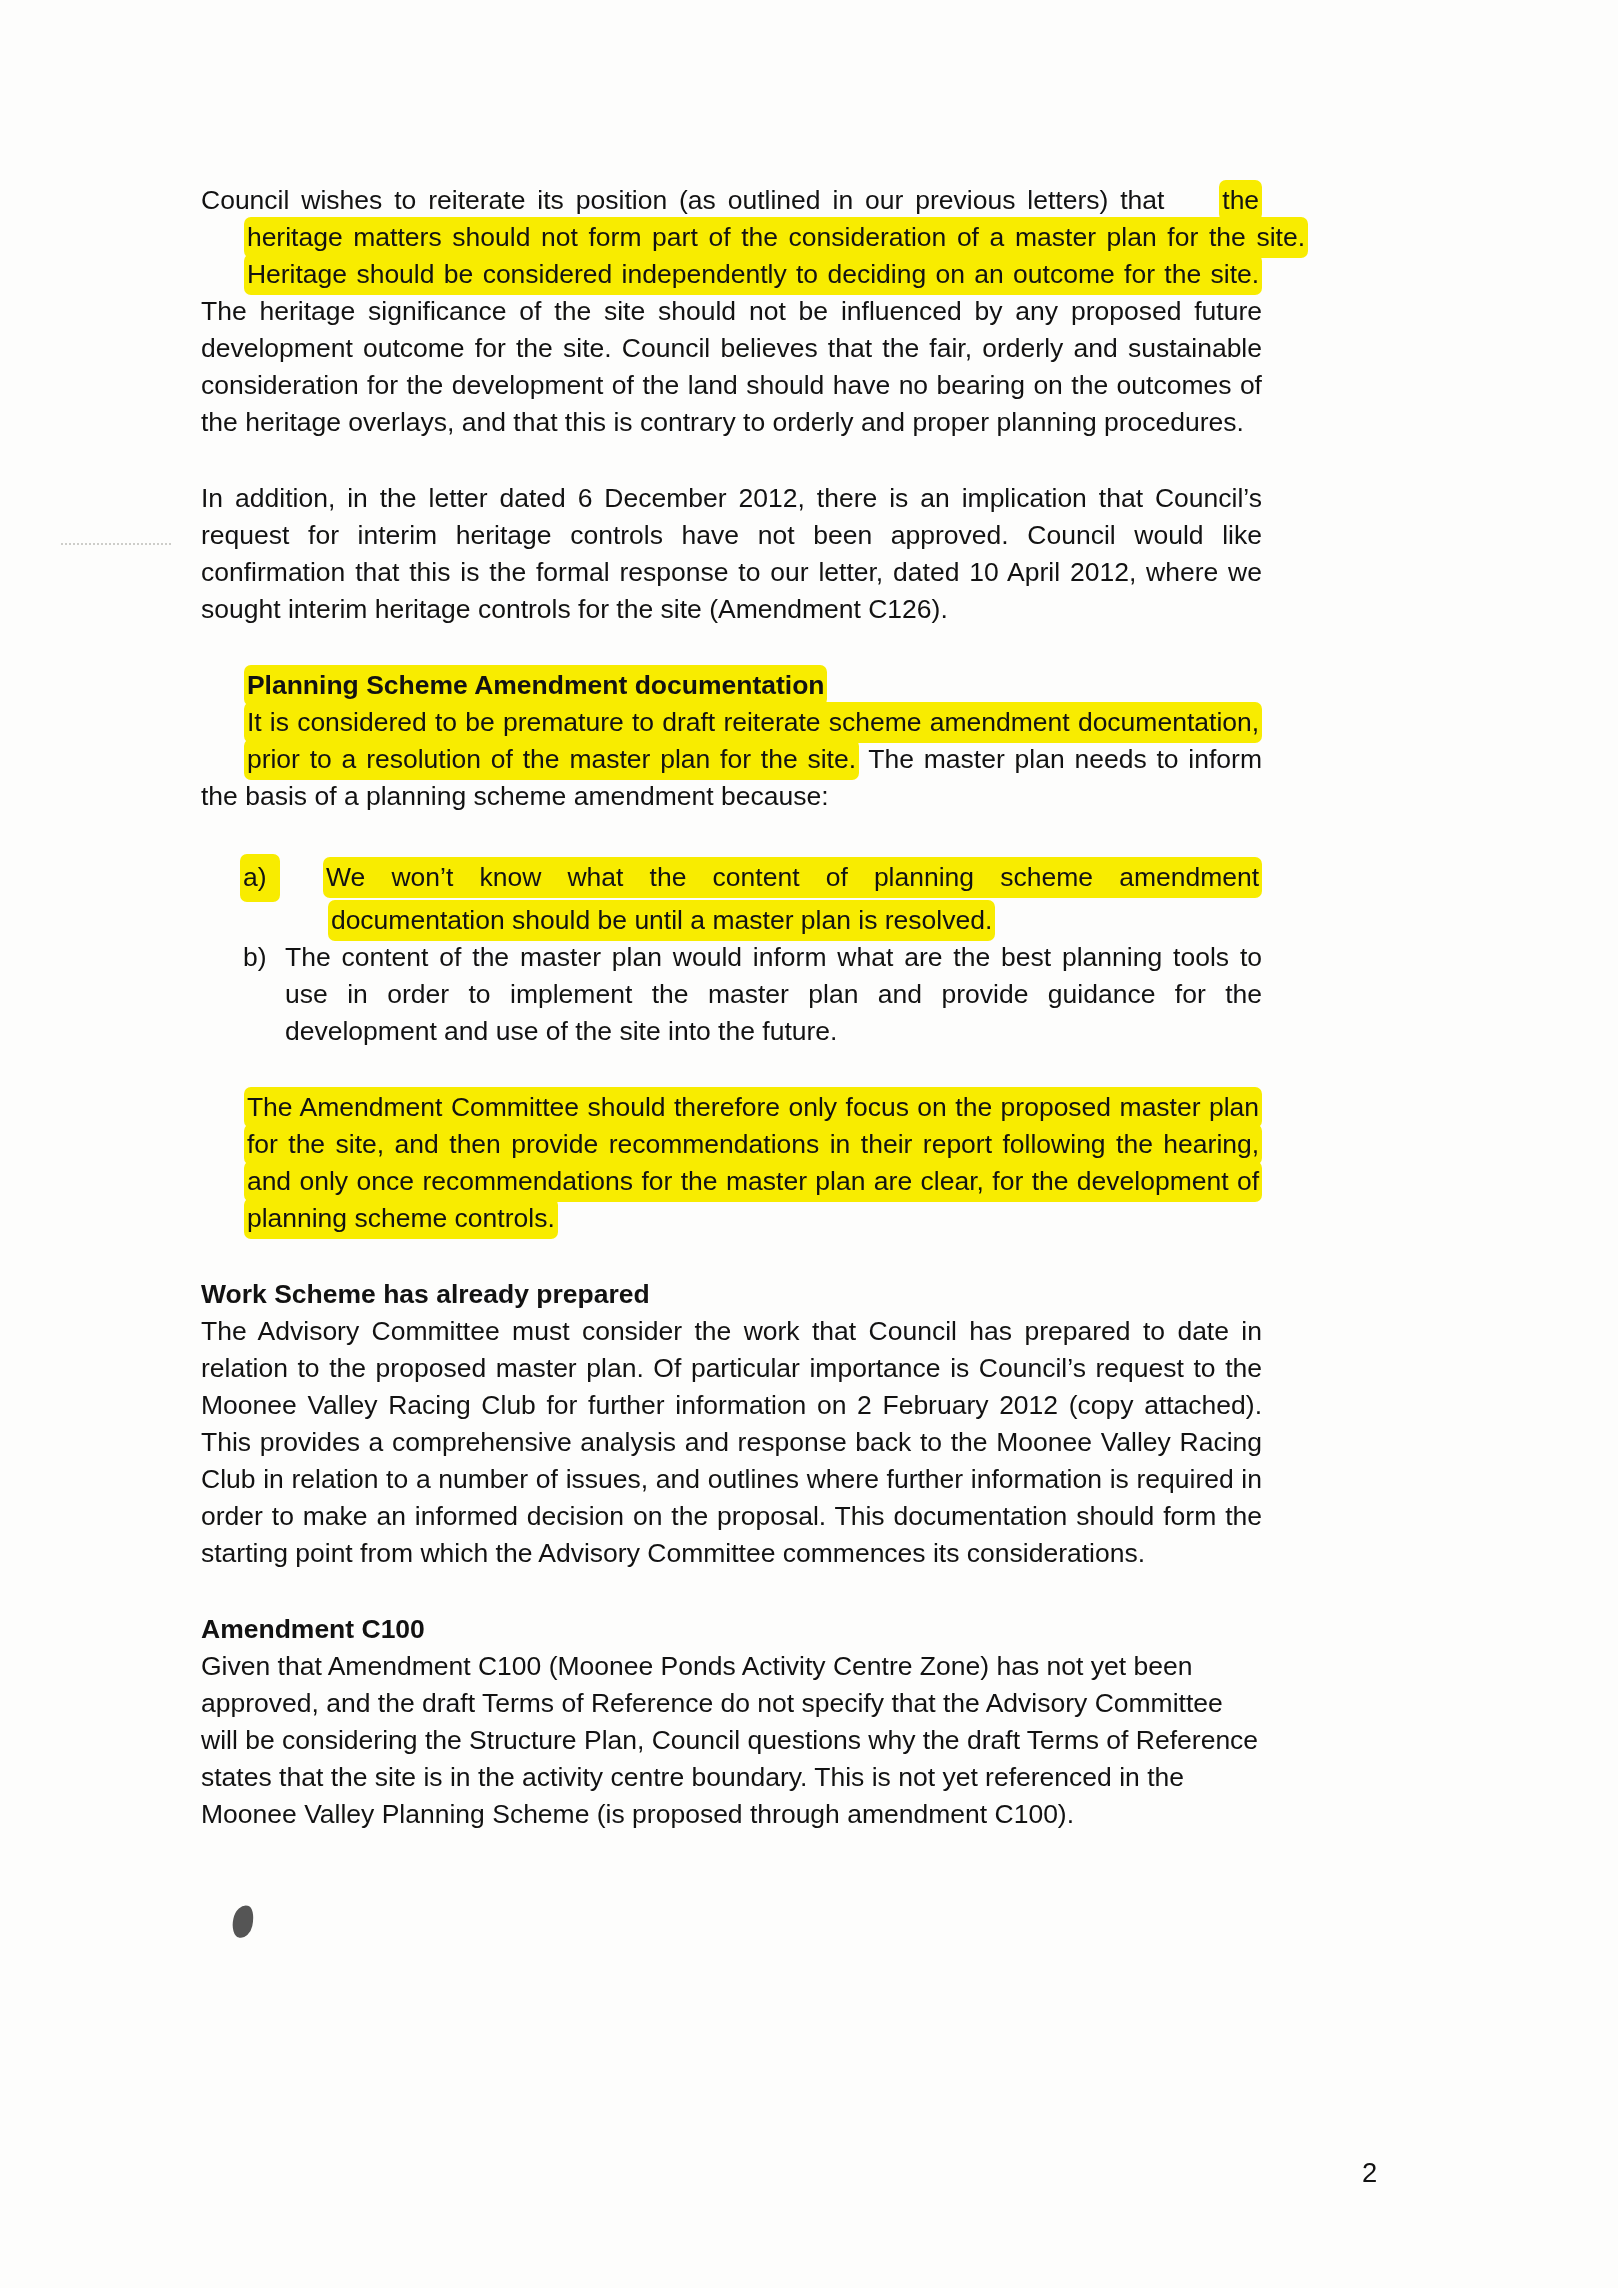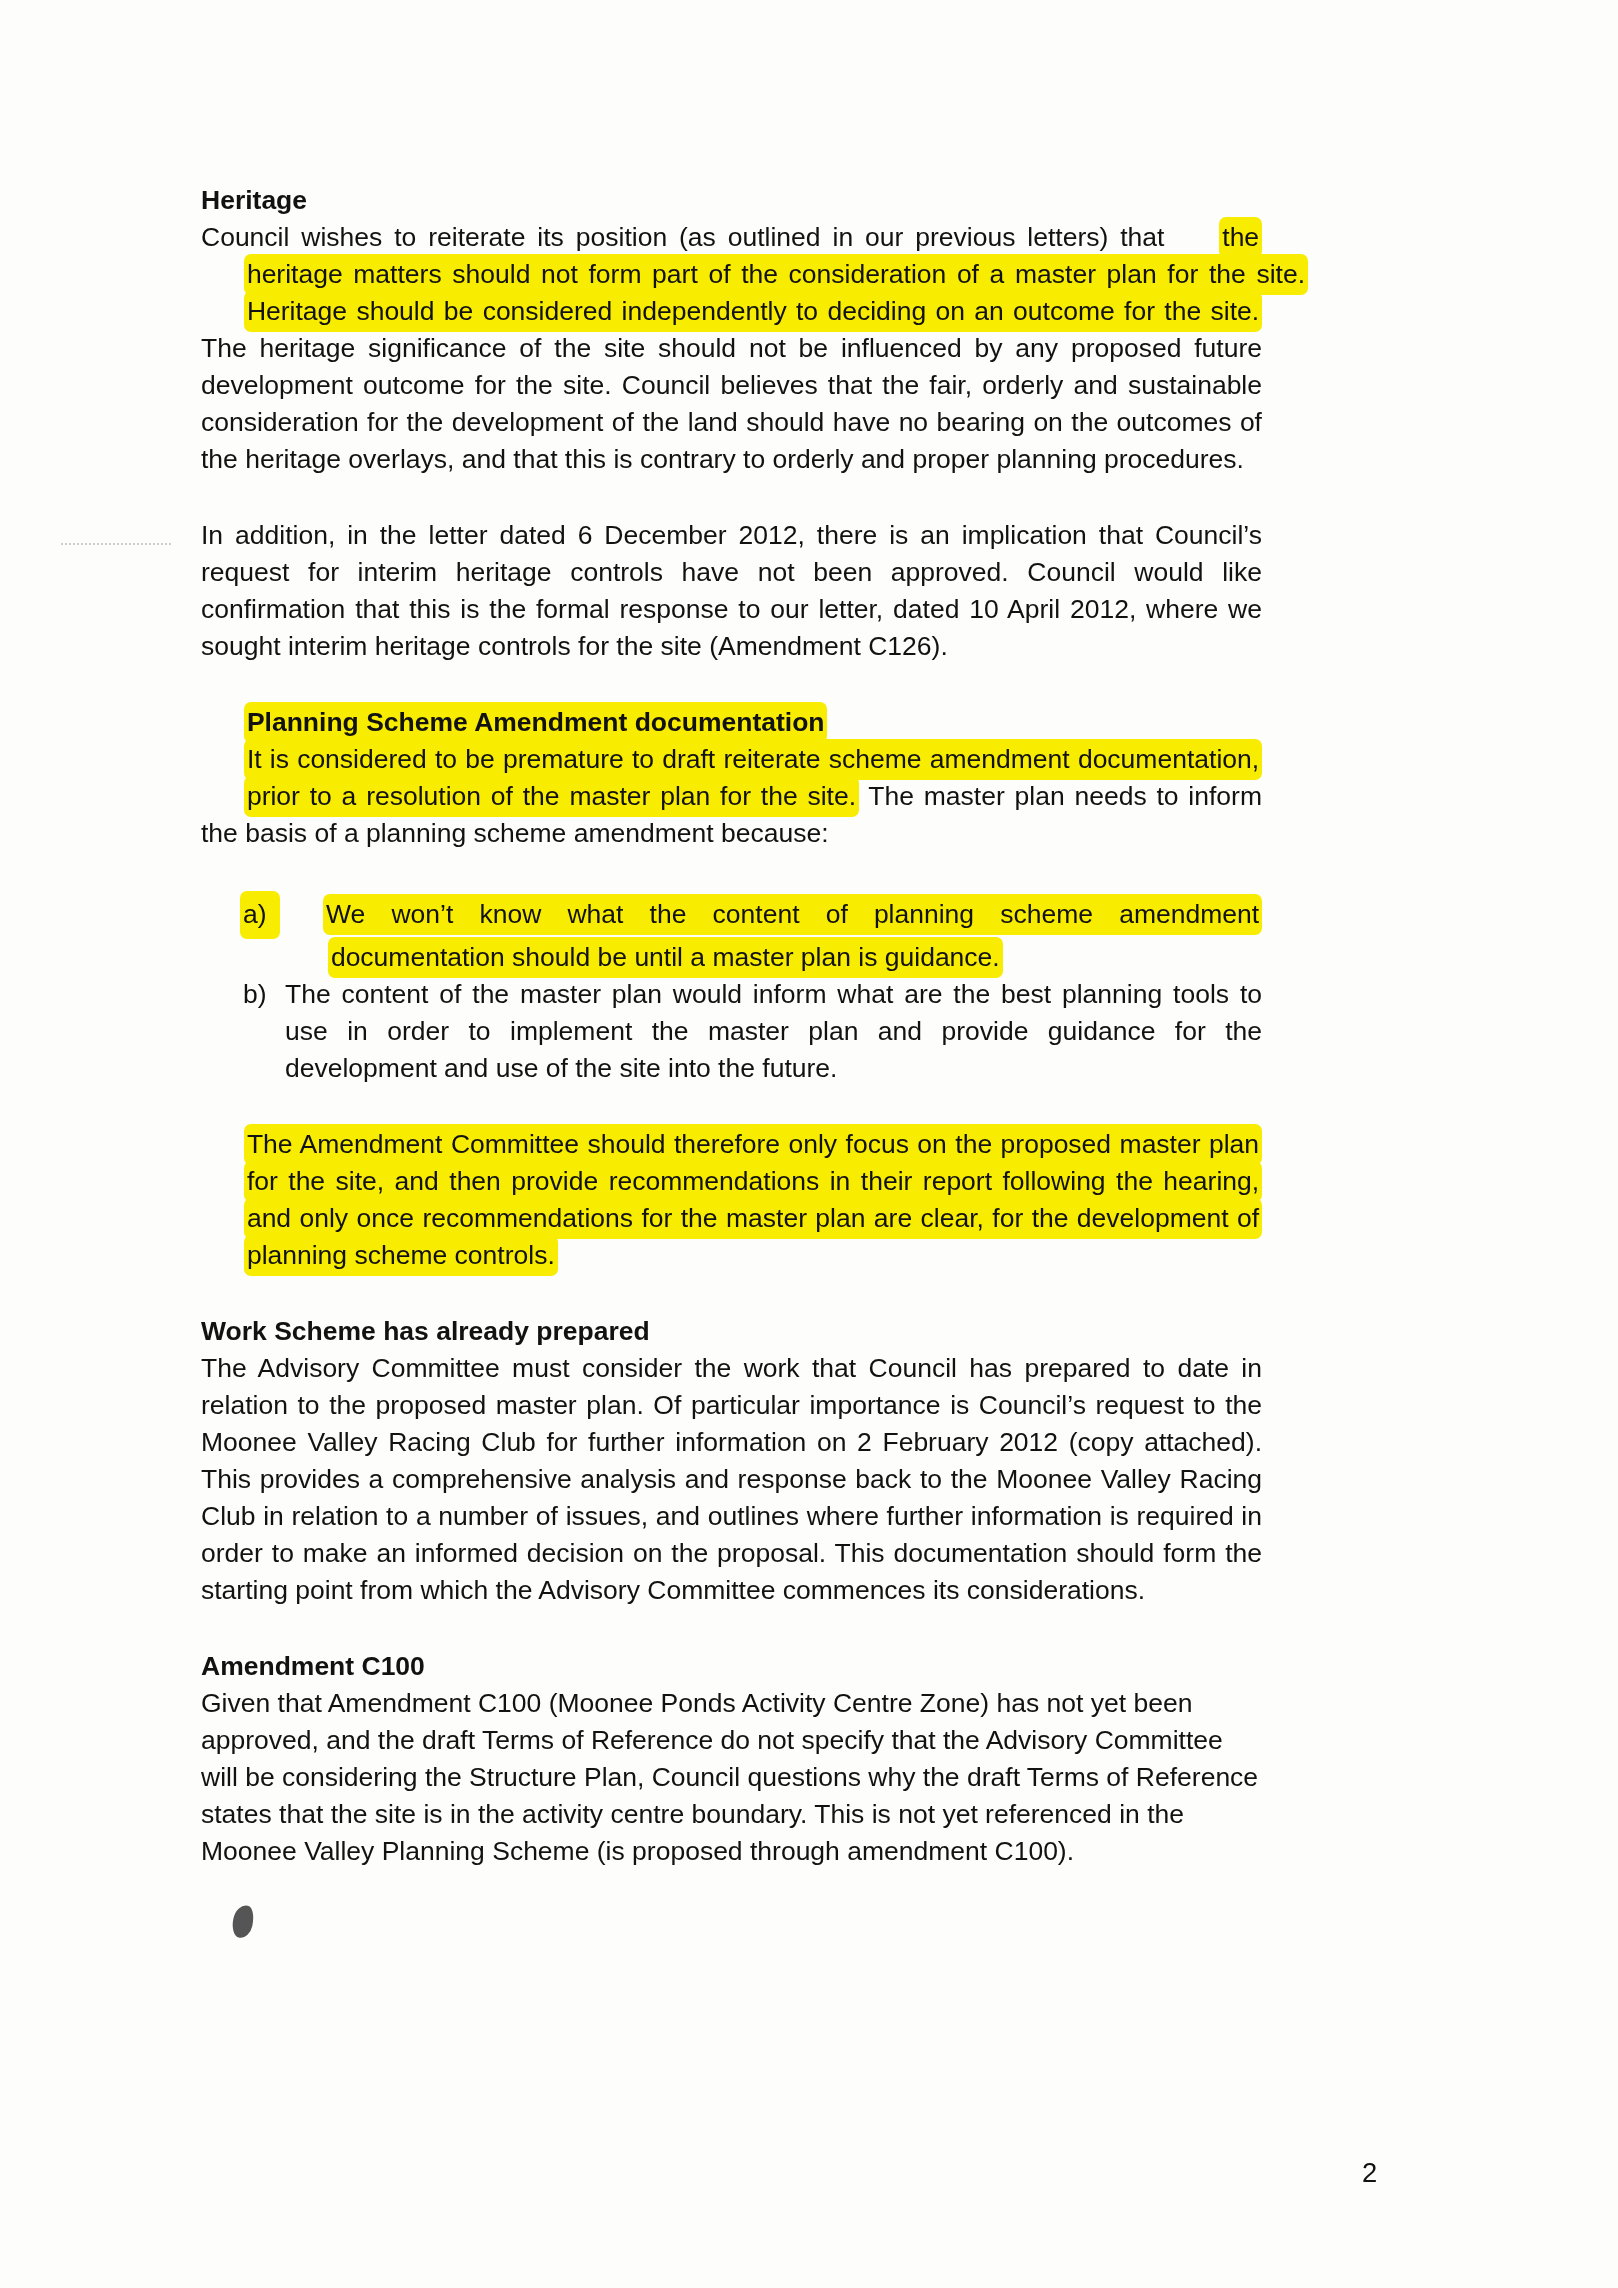--- a/index.html
+++ b/index.html
@@ -74,27 +74,26 @@
     width: 110px;
     border-top: 2px dotted #b9b9b4;
     opacity: 0.7;
   }
 </style>
 </head>
 <body>
 
 <div class="page">
   <div class="doc">
-      <div class="block heading">Heritage</div>
       <div class="block para"><span>Council wishes to reiterate its position (as outlined in our previous letters) that </span><span class="hl">the heritage matters should not form part of the consideration of a master plan for the site.</span><span> </span><span class="hl">Heritage should be considered independently to deciding on an outcome for the site.</span><span> The heritage significance of the site should not be influenced by any proposed future development outcome for the site. Council believes that the fair, orderly and sustainable consideration for the development of the land should have no bearing on the outcomes of the heritage overlays, and that this is contrary to orderly and proper planning procedures.</span></div>
       <div class="block para"><span>In addition, in the letter dated 6 December 2012, there is an implication that Council’s request for interim heritage controls have not been approved. Council would like confirmation that this is the formal response to our letter, dated 10 April 2012, where we sought interim heritage controls for the site (Amendment C126).</span></div>
       <div class="block heading"><span class="hl">Planning Scheme Amendment documentation</span></div>
       <div class="block para"><span class="hl">It is considered to be premature to draft reiterate scheme amendment documentation, prior to a resolution of the master plan for the site.</span><span> The master plan needs to inform the basis of a planning scheme amendment because:</span></div>
       <div class="block list">
-        <div class="list-item"><span class="marker hl">a)</span><span class="hl">We won’t know what the content of planning scheme amendment documentation should be until a master plan is guidance.</span></div>
+        <div class="list-item"><span class="marker hl">a)</span><span class="hl">We won’t know what the content of planning scheme amendment documentation should be until a master plan is resolved.</span></div>
         <div class="list-item"><span class="marker">b)</span><span>The content of the master plan would inform what are the best planning tools to use in order to implement the master plan and provide guidance for the development and use of the site into the future.</span></div>
       </div>
       <div class="block para"><span class="hl">The Amendment Committee should therefore only focus on the proposed master plan for the site, and then provide recommendations in their report following the hearing, and only once recommendations for the master plan are clear, for the development of planning scheme controls.</span></div>
       <div class="block heading">Work Scheme has already prepared</div>
       <div class="block para"><span>The Advisory Committee must consider the work that Council has prepared to date in relation to the proposed master plan. Of particular importance is Council’s request to the Moonee Valley Racing Club for further information on 2 February 2012 (copy attached). This provides a comprehensive analysis and response back to the Moonee Valley Racing Club in relation to a number of issues, and outlines where further information is required in order to make an informed decision on the proposal. This documentation should form the starting point from which the Advisory Committee commences its considerations.</span></div>
       <div class="block heading">Amendment C100</div>
       <div class="block para left"><span>Given that Amendment C100 (Moonee Ponds Activity Centre Zone) has not yet been approved, and the draft Terms of Reference do not specify that the Advisory Committee will be considering the Structure Plan, Council questions why the draft Terms of Reference states that the site is in the activity centre boundary. This is not yet referenced in the Moonee Valley Planning Scheme (is proposed through amendment C100).</span></div>
     </div>
   <div class="scan-artifact"></div>
   <div class="ink-smudge"></div>

